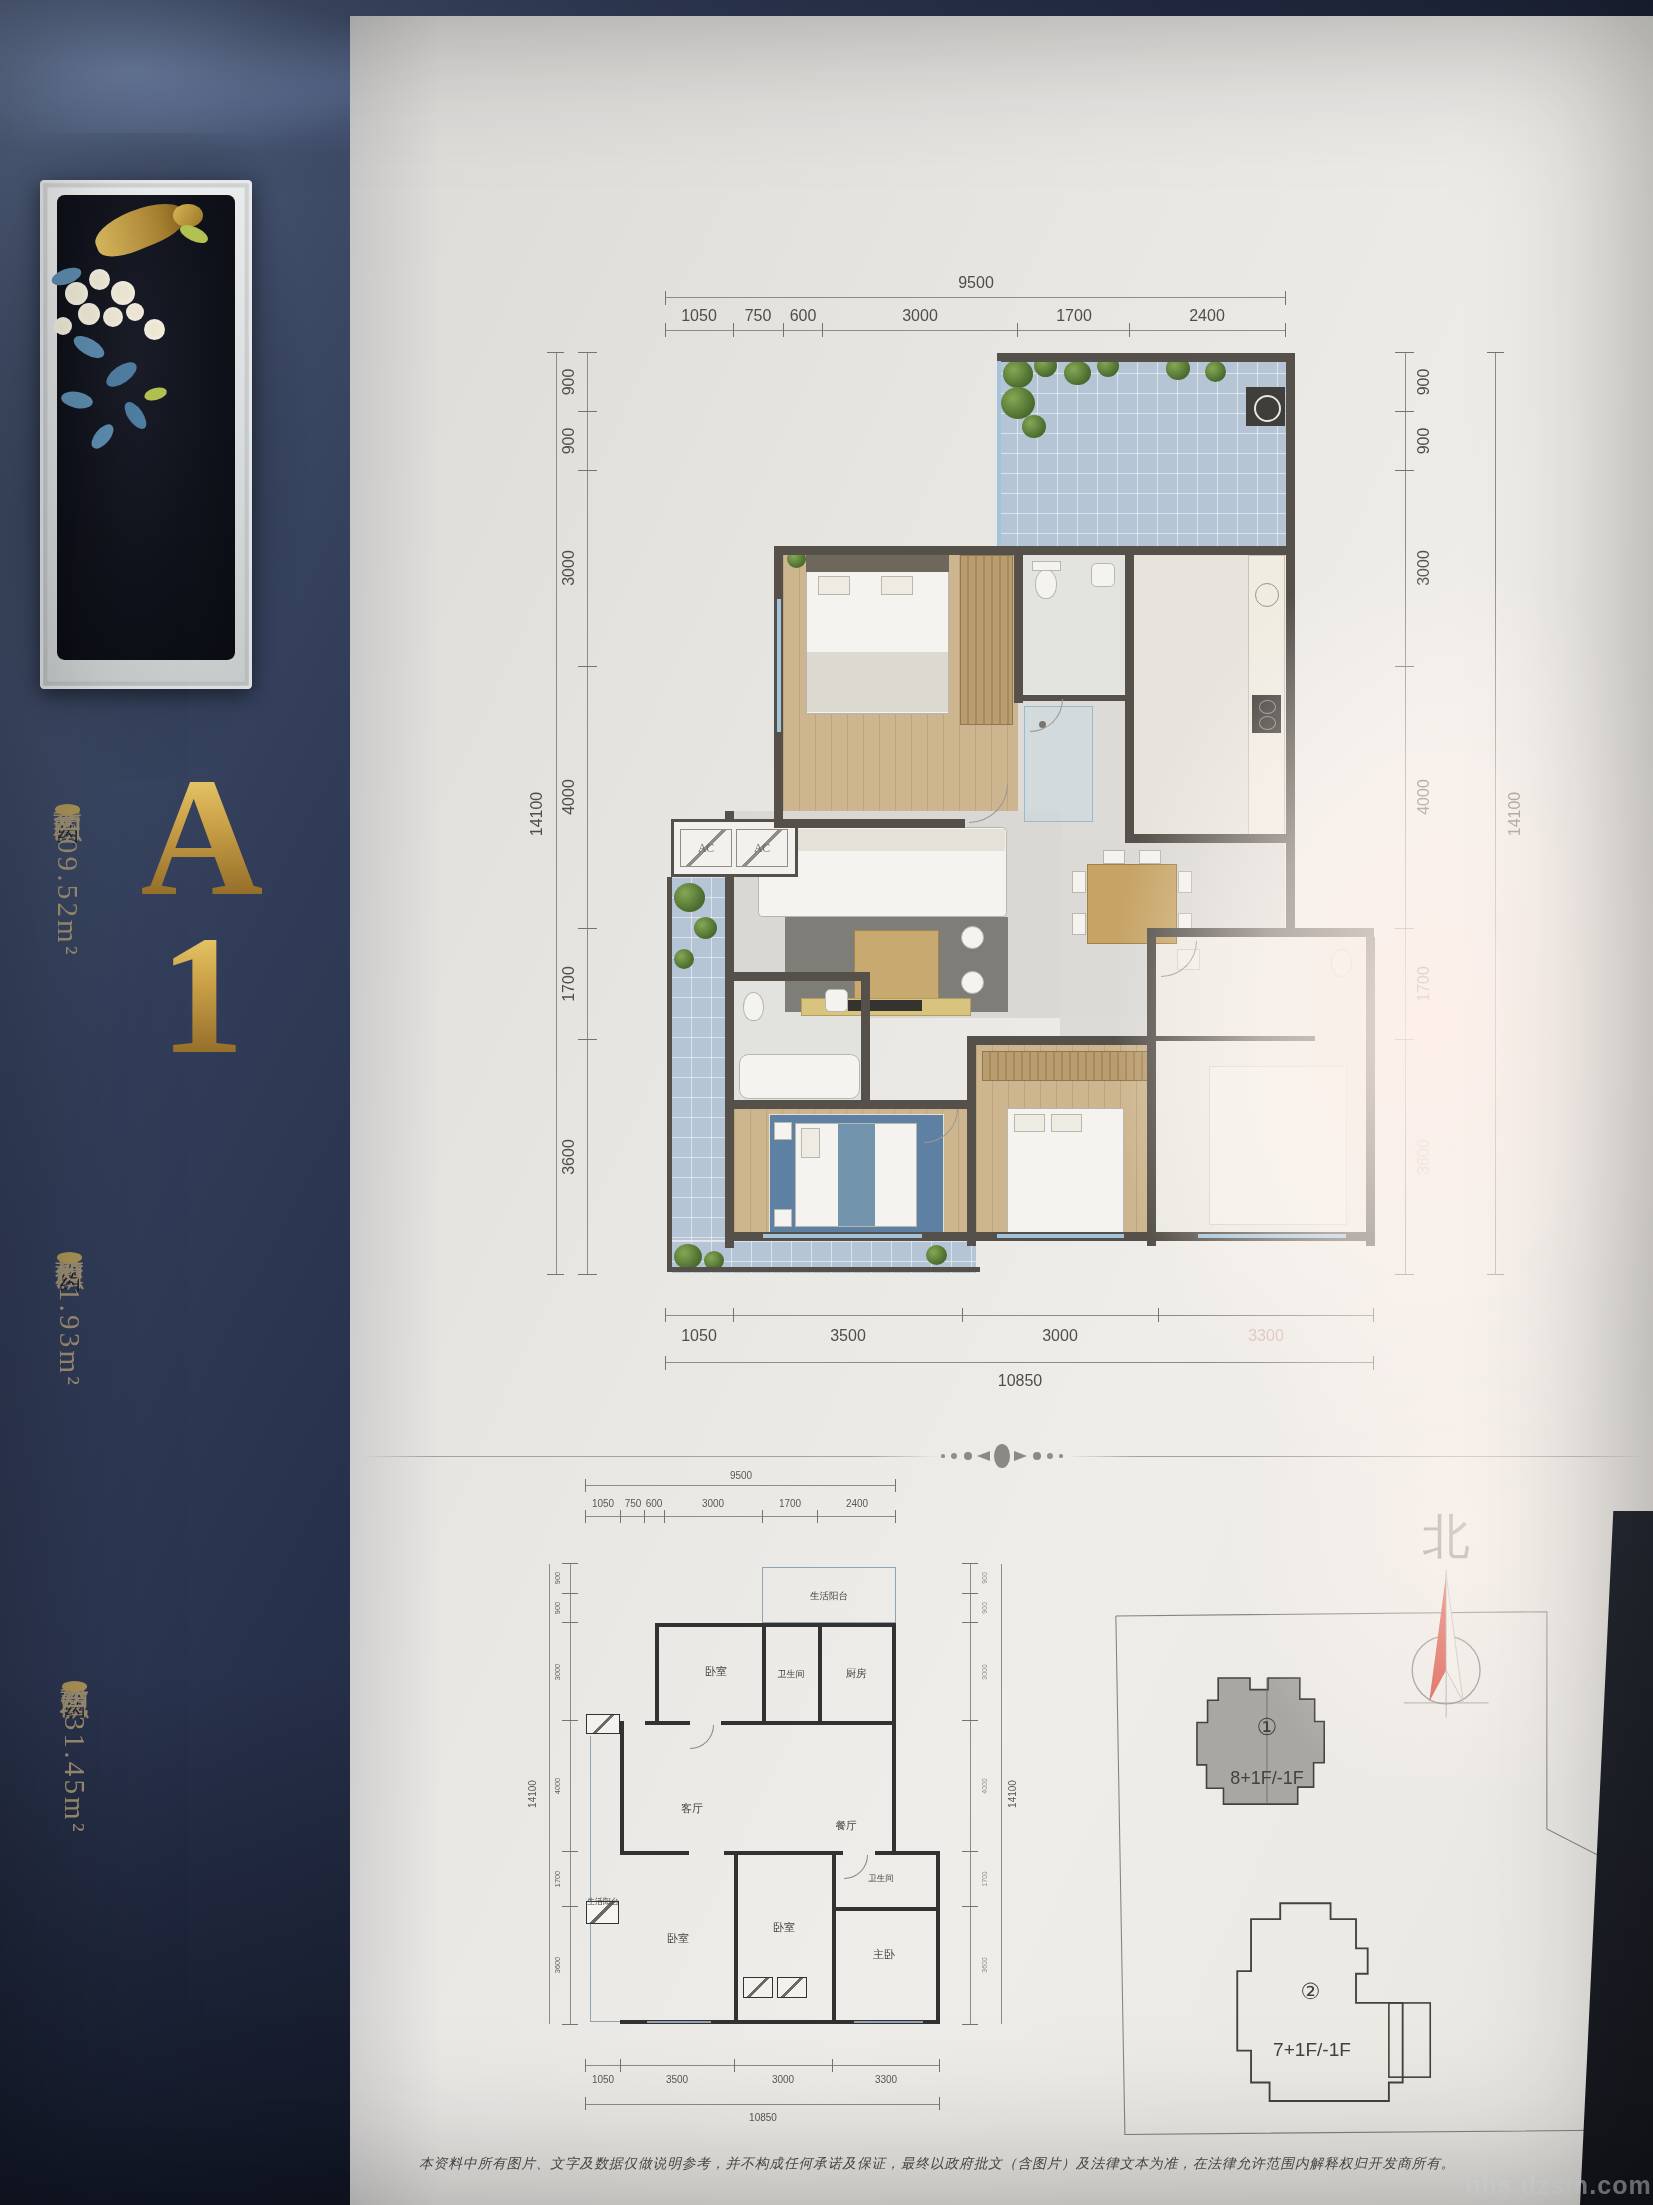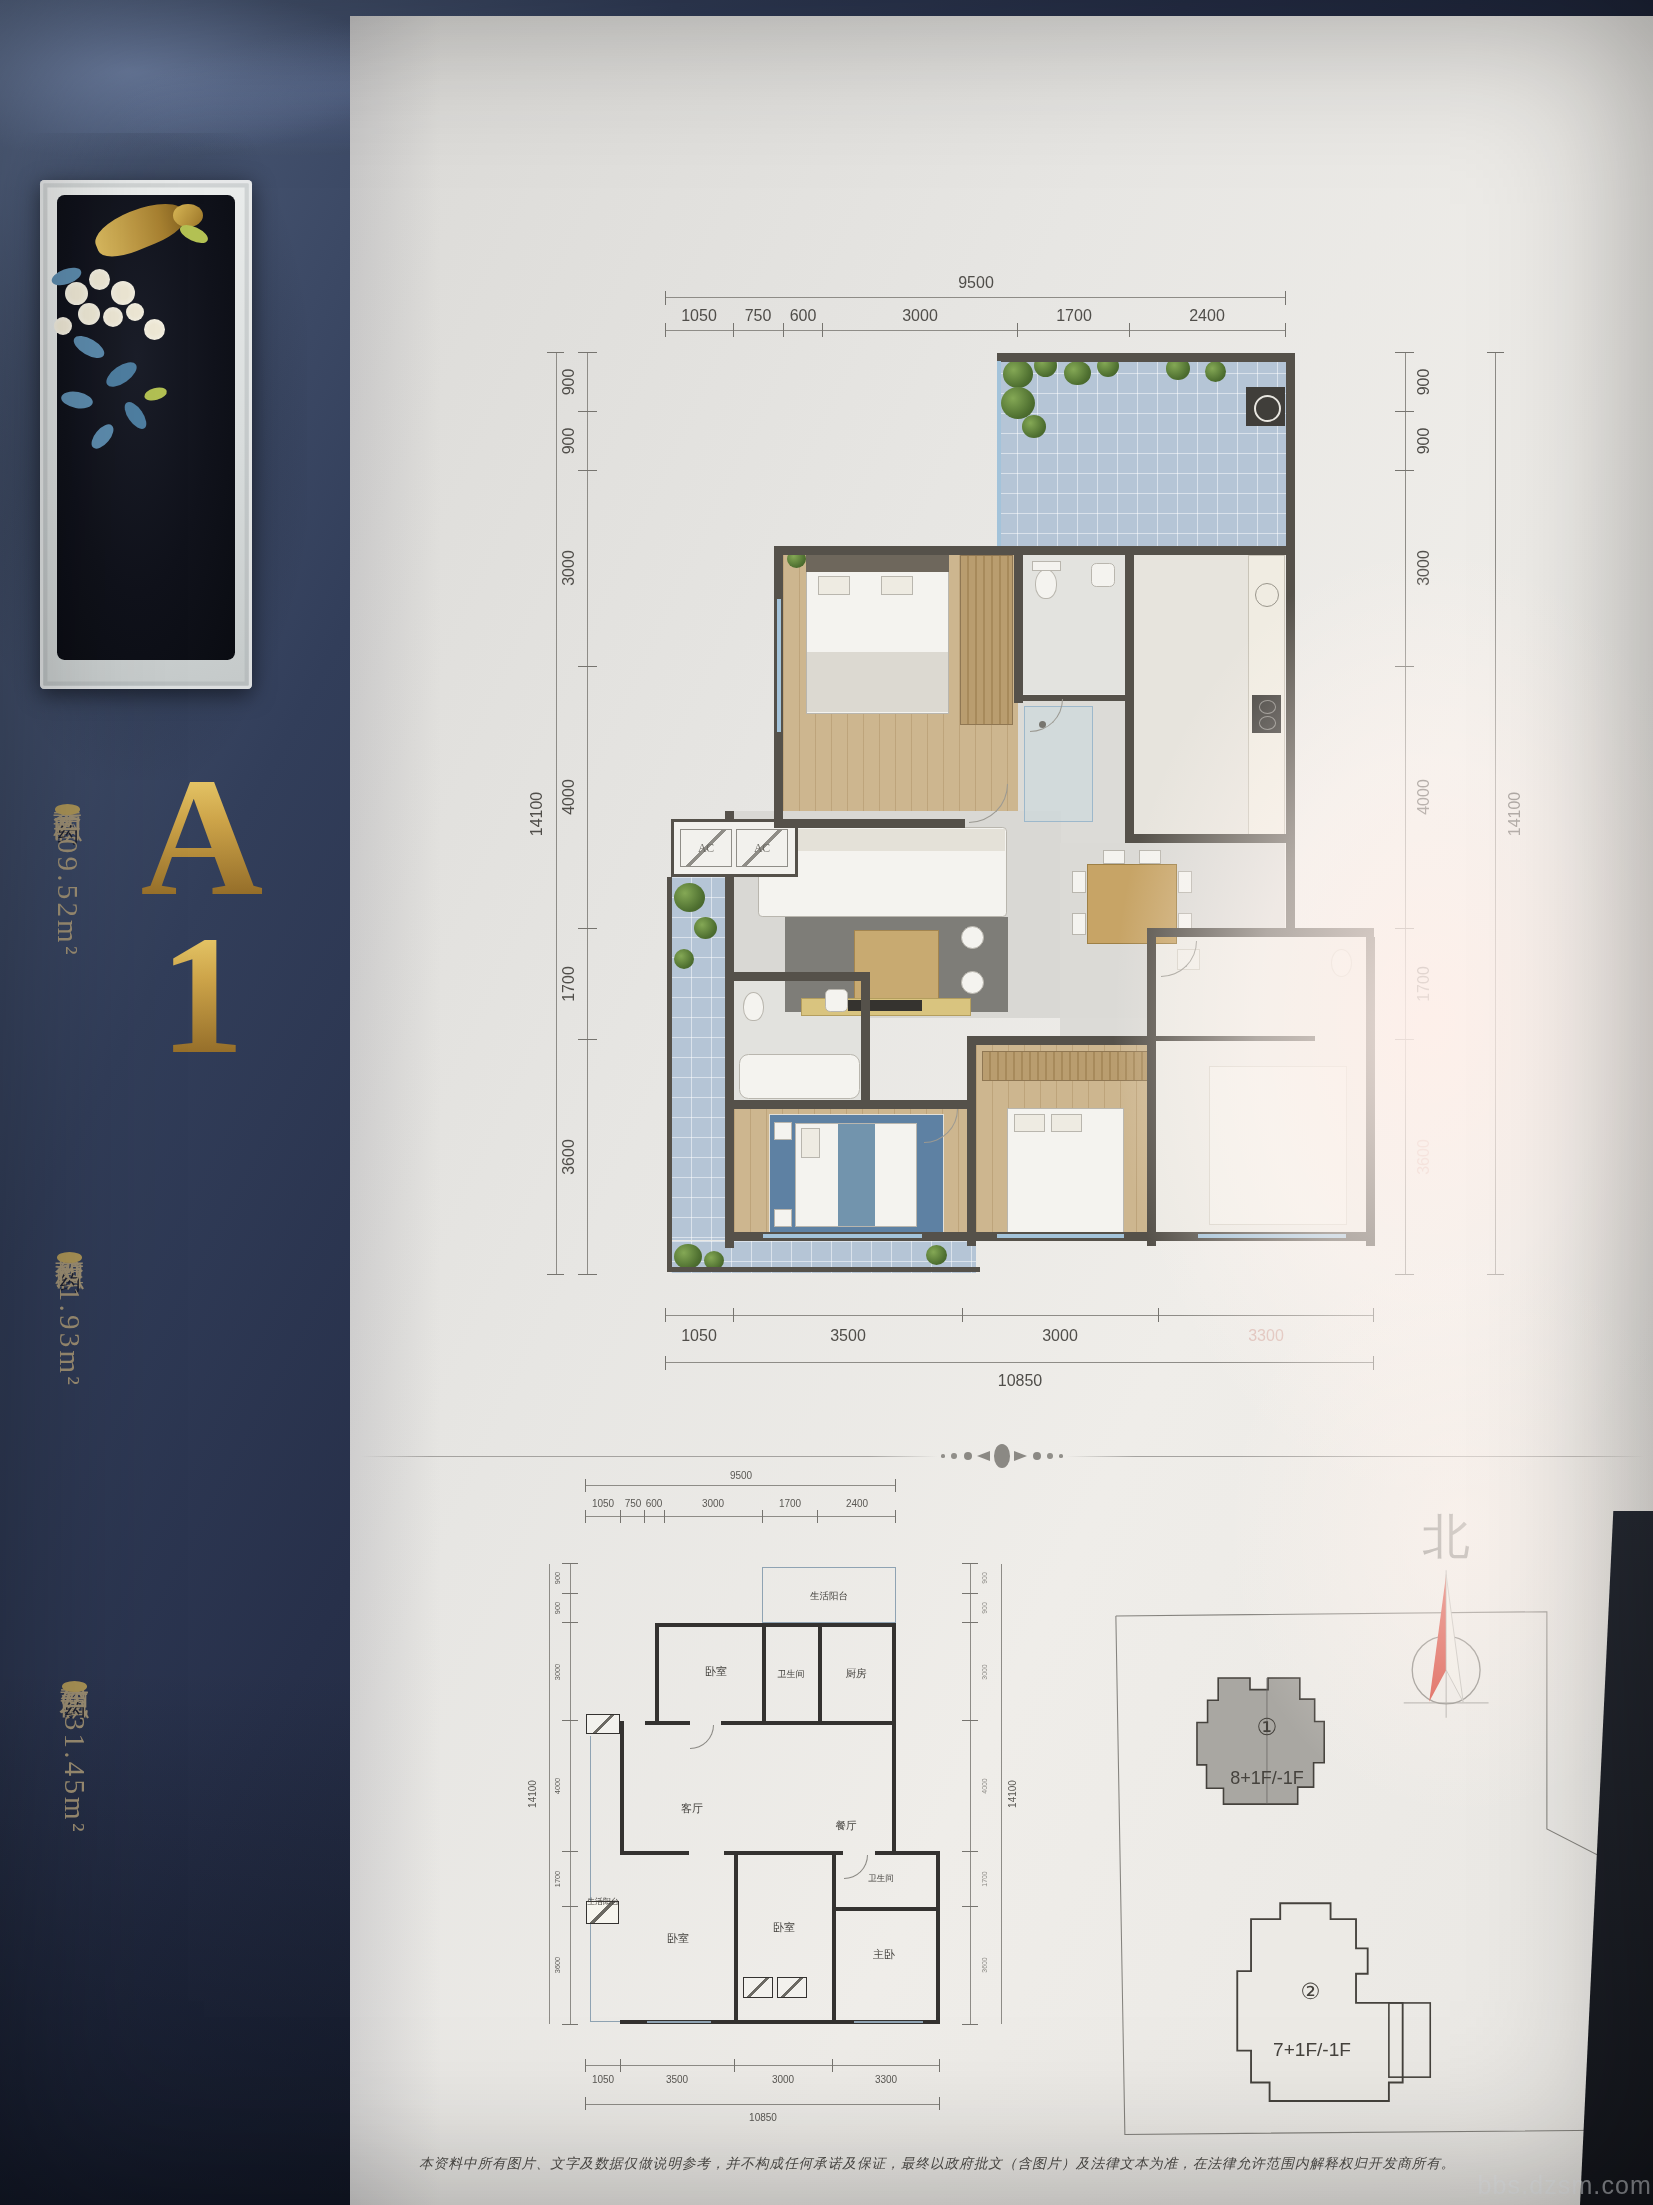--- a/index.html
+++ b/index.html
@@ -440,17 +440,17 @@
   <div class="serif gold vtx abs" style="left:157px;top:1105px;font-size:68px;font-weight:bold;letter-spacing:7.4px;line-height:1;">四室两厅三卫</div>
   <div class="areaCol" style="left:55px;top:1233px;height:435px;">
     <span>公摊面积</span><span class="yue">约</span><span>21.93m²</span>
   </div>
   <div class="areaCol" style="left:60px;top:1662px;height:456px;">
     <span>建筑面积</span><span class="yue">约</span><span>131.45m²</span>
   </div>
 
   <div class="abs" style="left:1580px;top:1511px;width:74px;height:694px;background:linear-gradient(180deg,#262a33,#14161c);clip-path:polygon(45% 0, 100% 0, 100% 100%, 0 100%);"></div>
 
-  <div class="abs" style="right:2.1px;top:2171px;font-size:25px;font-weight:normal;letter-spacing:1.1px;color:rgba(235,238,242,.55);">bbs.dzsm.com</div>
+  <div class="abs" style="right:2.1px;top:2171px;font-size:25px;font-weight:bold;letter-spacing:1.1px;color:rgba(235,238,242,.55);">bbs.dzsm.com</div>
 
   <div class="abs" style="left:0;top:0;width:1654px;height:2205px;pointer-events:none;box-shadow:inset 0 0 170px rgba(0,0,0,.38);"></div>
 </div>
 
 
 </body></html>

